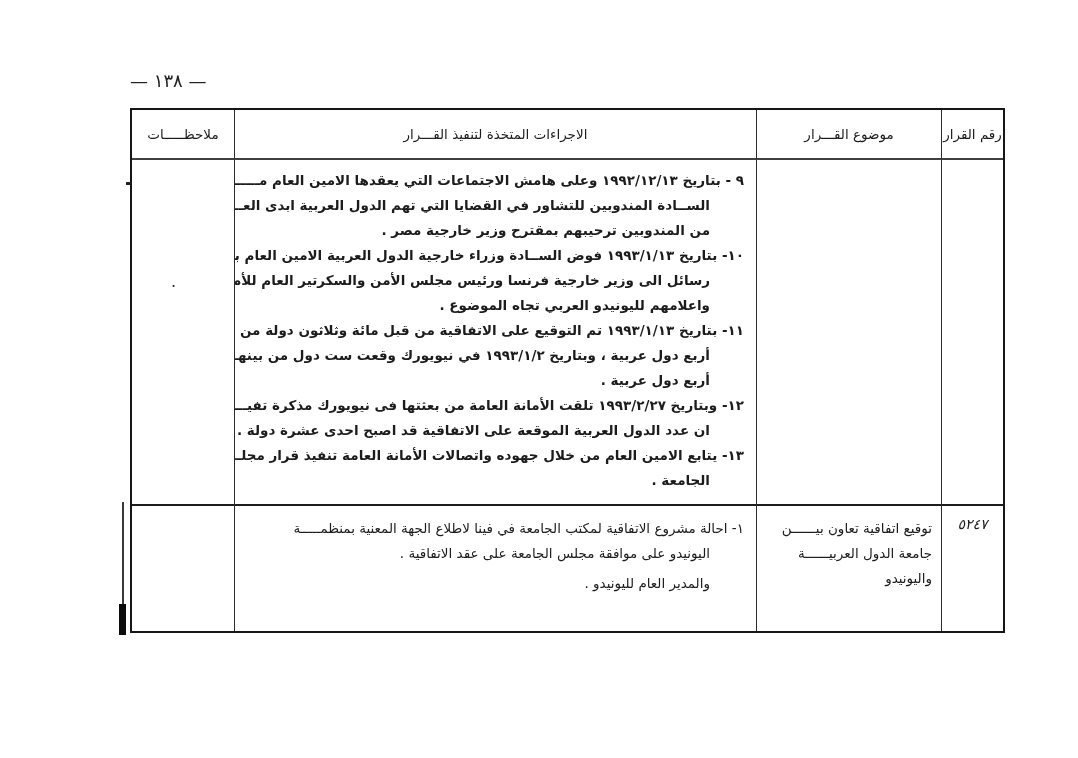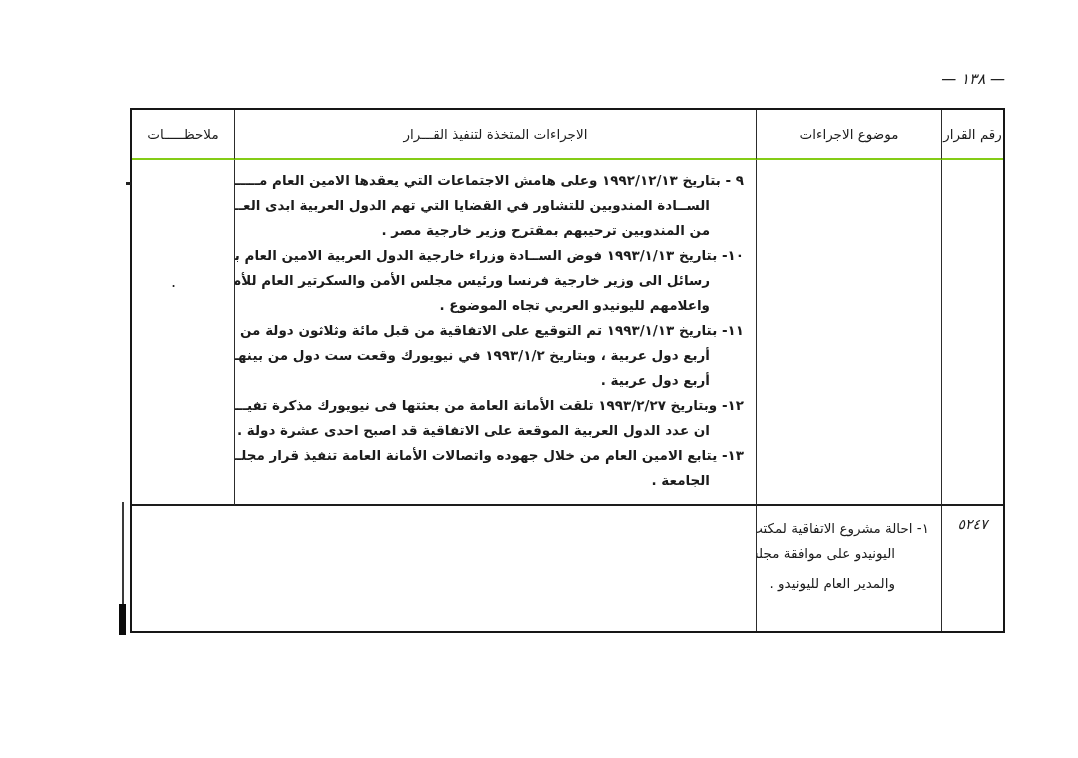--- a/index.html
+++ b/index.html
@@ -2,33 +2,33 @@
 <html lang="ar"><head>
 <meta charset="utf-8">
 <style>
   html,body{margin:0;padding:0;}
   body{
     width:1078px;height:758px;position:relative;background:#ffffff;
     font-family:"DejaVu Sans", sans-serif;color:#1c1c1c;overflow:hidden;
   }
   .page-number{
     position:absolute;top:70px;left:130px;width:875px;
-    text-align:right;font-size:15px;letter-spacing:3px;color:#222;font-style:italic;
+    text-align:left;font-size:18px;letter-spacing:3px;color:#222;
   }
   .doc-table{
     position:absolute;left:130px;top:108px;width:875px;height:525px;
     box-sizing:border-box;border:2px solid #161616;
     direction:rtl;display:grid;
     grid-template-columns:62px 185px 522px 1fr; 
     grid-template-rows:50px 346px 1fr;
   }
   .cell{box-sizing:border-box;overflow:hidden;position:relative;}
   .col-number,.col-subject,.col-procedures{border-left:1px solid #2c2c2c;}
   .hdr{
-    border-bottom:2px solid #84cc16;display:flex;align-items:center;justify-content:center;
+    border-bottom:2px solid #404040;display:flex;align-items:center;justify-content:center;
     font-size:13.5px;white-space:nowrap;text-align:right;
   }
   .row1{border-bottom:2px solid #1d1d1d;}
   .line{height:25px;line-height:25px;white-space:nowrap;text-align:right;font-size:13.5px;}
   .cont{padding-right:34px;}
   .pad-proc{padding:8px 12px 0 6px;font-weight:bold;}
   .pad-proc2{padding:10px 12px 8px 6px;}
   .pad-subj{padding:10px 9px 0 3px;}
   .num-cell2{padding-top:10px;text-align:center;font-size:14px;letter-spacing:1px;font-style:italic;}
   .item2-gap{margin-top:5px;}
@@ -39,21 +39,21 @@
   .artifact-tick{position:absolute;left:126px;top:182px;width:5px;height:3px;background:#222;}
 </style>
 </head>
 <body>
 
 <div class="page-number">— ١٣٨ —</div>
 
 <div class="doc-table">
 
   <div class="cell hdr col-number">رقم القرار</div>
-  <div class="cell hdr col-subject">موضوع الاجراءات</div>
+  <div class="cell hdr col-subject">موضوع القـــرار</div>
   <div class="cell hdr col-procedures">الاجراءات المتخذة لتنفيذ القـــرار</div>
   <div class="cell hdr col-notes">ملاحظـــــات</div>
 
   <div class="cell row1 col-number"></div>
   <div class="cell row1 col-subject"></div>
   <div class="cell row1 col-procedures pad-proc">
     <div>
       <div class="line">٩ - بتاريخ ١٩٩٢/١٢/١٣ وعلى هامش الاجتماعات التي يعقدها الامين العام مــــــع</div>
       <div class="line cont">الســادة المندوبين للتشاور في القضايا التي تهم الدول العربية ابدى العــــــديد</div>
       <div class="line cont">من المندوبين ترحيبهم بمقترح وزير خارجية مصر .</div>
@@ -75,20 +75,25 @@
     <div>
       <div class="line">١٣- يتابع الامين العام من خلال جهوده واتصالات الأمانة العامة تنفيذ قرار مجلـــــس</div>
       <div class="line cont">الجامعة .</div>
     </div>
   </div>
   <div class="cell row1 col-notes">
     <span class="stray-dot">.</span>
   </div>
 
   <div class="cell col-number num-cell2">٥٢٤٧</div>
+  <div class="cell col-subject pad-subj">
+    <div class="line">توقيع اتفاقية تعاون بيــــــن</div>
+    <div class="line">جامعة الدول العربيــــــة</div>
+    <div class="line">واليونيدو</div>
+  </div>
   <div class="cell col-procedures pad-proc2">
     <div>
       <div class="line">١- احالة مشروع الاتفاقية لمكتب الجامعة في فينا  لاطلاع الجهة المعنية بمنظمـــــة</div>
       <div class="line cont">اليونيدو على موافقة مجلس الجامعة على عقد الاتفاقية .</div>
     </div>
     <div class="item2-gap">
       <div class="line cont">والمدير العام لليونيدو .</div>
     </div>
   </div>
   <div class="cell col-notes"></div>

